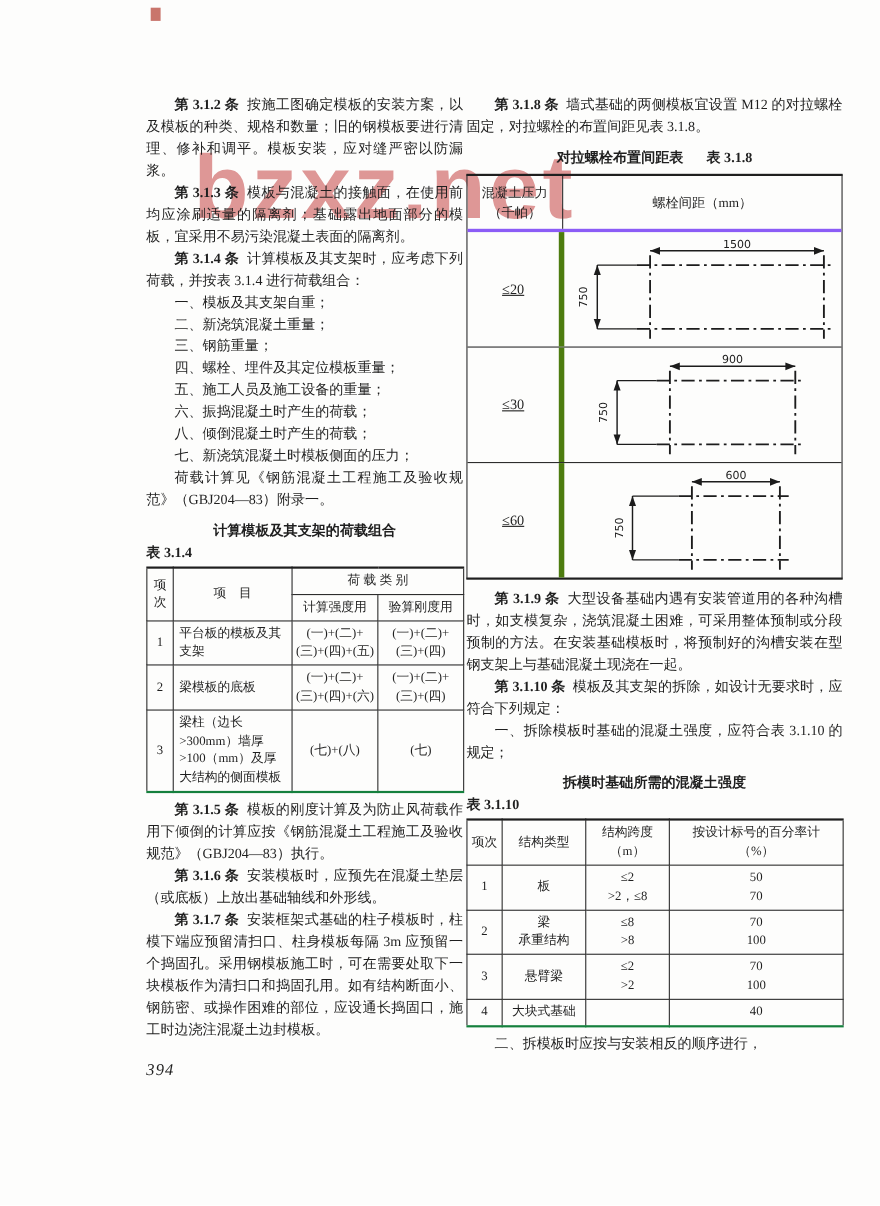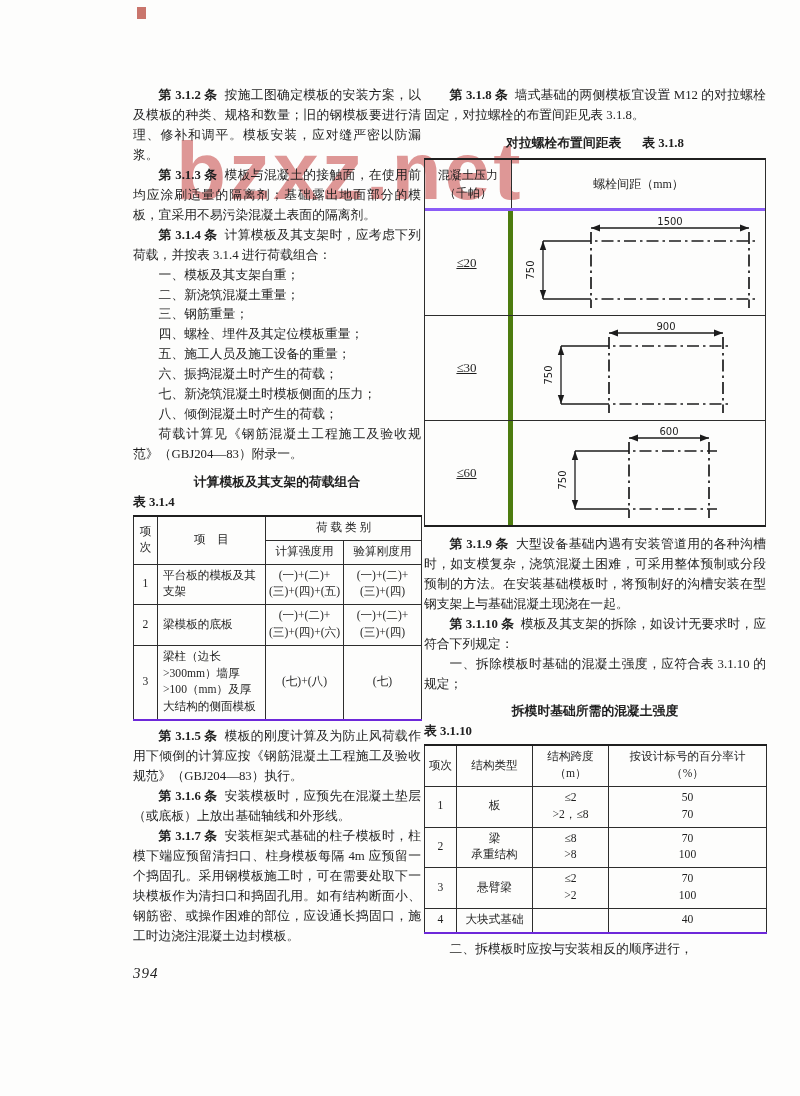--- a/index.html
+++ b/index.html
@@ -19,21 +19,21 @@
   .col-right{left:424px;width:342px;}
   p{margin:0;text-indent:2em;}
   p.noindent{text-indent:0;}
   .clause-label{font-weight:bold;}
   .clause-label::after{content:"\00a0\00a0";}
   .tbl-title{text-align:center;font-weight:bold;text-indent:0;margin-top:8px;}
   .tbl-no{text-align:left;font-weight:bold;text-indent:0;padding-right:10px;margin-bottom:2px;}
   .tbl-title-row{display:flex;justify-content:center;gap:21px;font-weight:bold;text-indent:0;margin:8px 0 4px;}
   table{border-collapse:collapse;width:100%;margin:0 0 6px 0;table-layout:fixed;}
   td{border:1px solid #2d2d2d;text-align:center;vertical-align:middle;padding:3px 2px;font-size:11.6px;line-height:1.45;}
-  table{border-top:2px solid #1f1f1f;border-bottom:2px solid #6d28d9;}
+  table{border-top:2px solid #1f1f1f;border-bottom:2px solid #15803d;}
   td.item-cell{text-align:left;padding-left:5px;padding-right:4px;}
   .sub{display:block;}
   .sub:empty{display:none;}
   
   .t318{border-top:2px solid #1f1f1f;border-bottom:2px solid #1f1f1f;border-left:1px solid #2d2d2d;border-right:1px solid #2d2d2d;margin-bottom:8px;}
   .t318 .hdr{display:flex;border-bottom:3px solid #8b5cf6;}
   .t318 .hdr .c1{width:86px;border-right:1px solid #2d2d2d;display:flex;flex-direction:column;justify-content:center;align-items:center;padding:6px 0;font-size:12px;line-height:1.5;}
   .t318 .hdr .c2{flex:1;display:flex;justify-content:center;align-items:center;font-size:12px;}
   .t318 .row{display:flex;border-bottom:1px solid #2d2d2d;}
   .t318 .row:last-child{border-bottom:none;}
@@ -60,22 +60,22 @@
     <p><span class="clause-label">第 3.1.3 条</span><span>模板与混凝土的接触面，在使用前均应涂刷适量的隔离剂；基础露出地面部分的模板，宜采用不易污染混凝土表面的隔离剂。</span></p>
 
     <p><span class="clause-label">第 3.1.4 条</span><span>计算模板及其支架时，应考虑下列荷载，并按表 3.1.4 进行荷载组合：</span></p>
 
     <p>一、模板及其支架自重；</p>
     <p>二、新浇筑混凝土重量；</p>
     <p>三、钢筋重量；</p>
     <p>四、螺栓、埋件及其定位模板重量；</p>
     <p>五、施工人员及施工设备的重量；</p>
     <p>六、振捣混凝土时产生的荷载；</p>
+    <p>八、倾倒混凝土时产生的荷载；</p>
     <p>七、新浇筑混凝土时模板侧面的压力；</p>
-    <p>八、倾倒混凝土时产生的荷载；</p>
 
     <p>荷载计算见《钢筋混凝土工程施工及验收规范》（GBJ204—83）附录一。</p>
 
     <p class="tbl-title">计算模板及其支架的荷载组合</p>
     <p class="tbl-no">表 3.1.4</p>
 
     <table>
       <colgroup>
           <col style="width:24px">
           <col style="width:108px">
@@ -110,21 +110,21 @@
           <td>(七)+(八)</td>
           <td>(七)</td>
         </tr>
       </tbody>
     </table>
 
     <p><span class="clause-label">第 3.1.5 条</span><span>模板的刚度计算及为防止风荷载作用下倾倒的计算应按《钢筋混凝土工程施工及验收规范》（GBJ204—83）执行。</span></p>
 
     <p><span class="clause-label">第 3.1.6 条</span><span>安装模板时，应预先在混凝土垫层（或底板）上放出基础轴线和外形线。</span></p>
 
-    <p><span class="clause-label">第 3.1.7 条</span><span>安装框架式基础的柱子模板时，柱模下端应预留清扫口、柱身模板每隔 4m 应预留一个捣固孔。采用钢模板施工时，可在需要处取下一块模板作为清扫口和捣固孔用。如有结构断面小、钢筋密、或操作困难的部位，应设通长捣固口，施工时边浇注混凝土边封模板。</span></p>
+    <p><span class="clause-label">第 3.1.7 条</span><span>安装框架式基础的柱子模板时，柱模下端应预留清扫口、柱身模板每隔 3m 应预留一个捣固孔。采用钢模板施工时，可在需要处取下一块模板作为清扫口和捣固孔用。如有结构断面小、钢筋密、或操作困难的部位，应设通长捣固口，施工时边浇注混凝土边封模板。</span></p>
 
     <p class="page-number noindent">394</p>
   </div>
 
   <div class="col col-right">
 
     <p><span class="clause-label">第 3.1.8 条</span><span>墙式基础的两侧模板宜设置 M12 的对拉螺栓固定，对拉螺栓的布置间距见表 3.1.8。</span></p>
 
     <div class="tbl-title-row">
       <span>对拉螺栓布置间距表</span>

